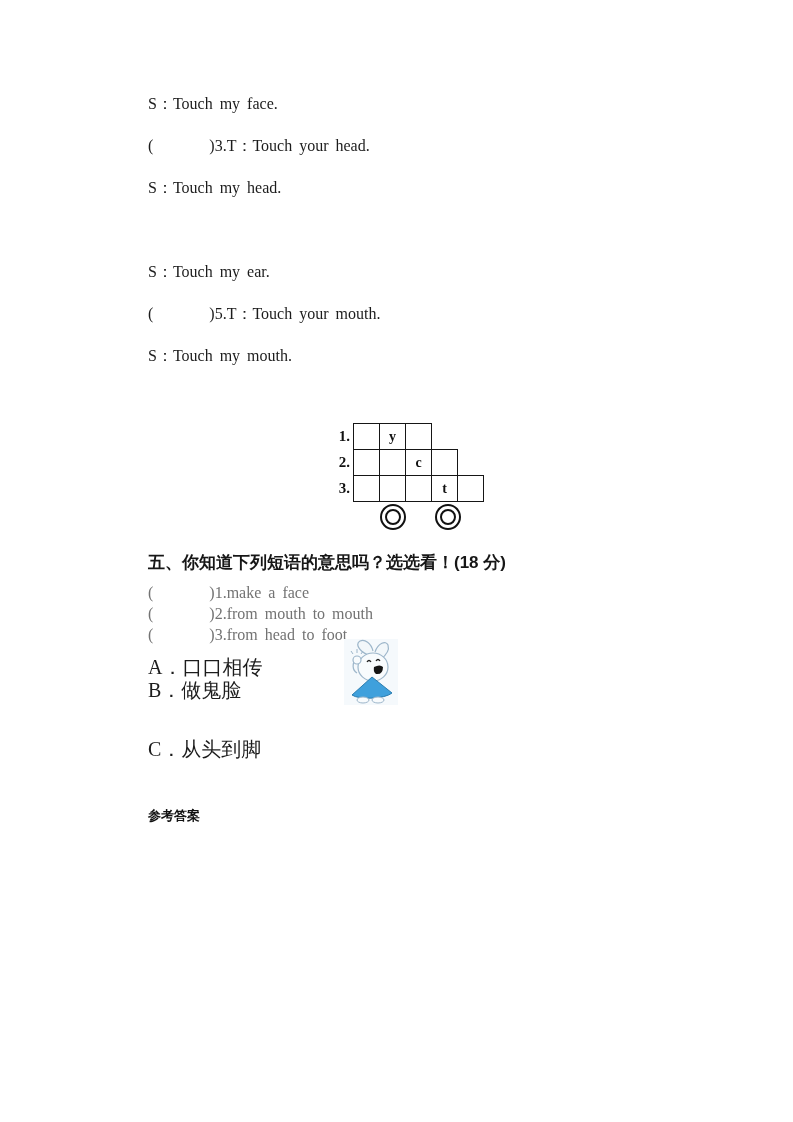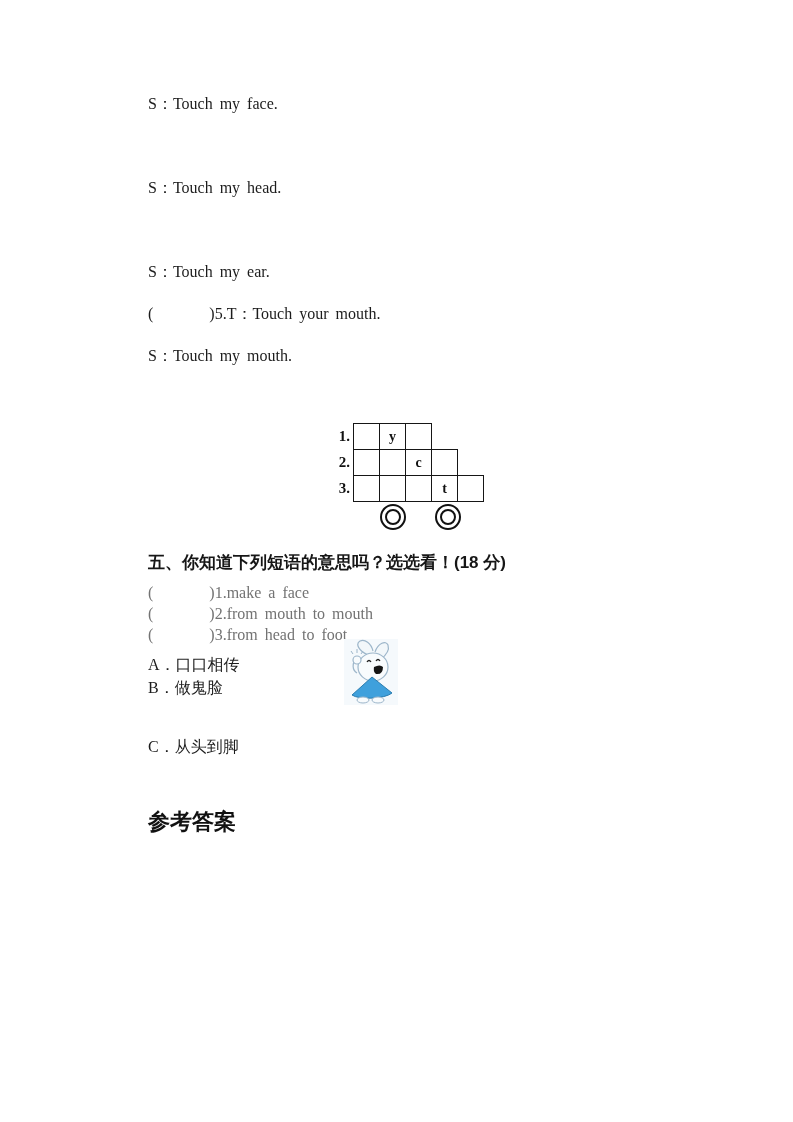--- a/index.html
+++ b/index.html
@@ -25,27 +25,27 @@
     font-weight:600; font-size:17px; line-height:1.15;
     white-space:pre; color:#161616;
   }
   .item {
     position:absolute; left:148px;
     font-size:16px; line-height:1.1;
     white-space:pre; word-spacing:3px; color:#737373;
   }
   .choice {
     position:absolute; left:148px;
-    font-size:16px; line-height:1.15;
+    font-size:20px; line-height:1.15;
     white-space:pre; color:#1c1c1c;
   }
   .answers-heading {
     position:absolute; left:148px;
     font-family:"Liberation Sans", sans-serif;
-    font-weight:700; font-size:22px; color:#111;
+    font-weight:700; font-size:13px; color:#111;
     white-space:pre;
   }
   
   .puzzle { position:absolute; left:353px; top:423px; width:160px; height:110px; }
   .grid-row { position:absolute; left:0; display:flex; }
   .grid-row.r1 { top:0; }
   .grid-row.r2 { top:26px; }
   .grid-row.r3 { top:52px; }
   .cell {
     width:27px; height:27px;
@@ -80,20 +80,21 @@
   .wheel.w2 { left:82px; }
   
   .mascot { position:absolute; left:344px; top:639px; width:54px; height:66px; }
 </style>
 </head>
 <body>
 
 <div class="page">
 
   <div class="tline" style="top:95px">S：Touch my face.</div>
+  <div class="tline" style="top:137px">(        )3.T：Touch your head.</div>
   <div class="tline" style="top:179px">S：Touch my head.</div>
   <div class="tline" style="top:263px">S：Touch my ear.</div>
   <div class="tline" style="top:305px">(        )5.T：Touch your mouth.</div>
   <div class="tline" style="top:347px">S：Touch my mouth.</div>
 
 
   <div class="puzzle">
     <div class="row-label l1">1.</div>
     <div class="row-label l2">2.</div>
     <div class="row-label l3">3.</div>

